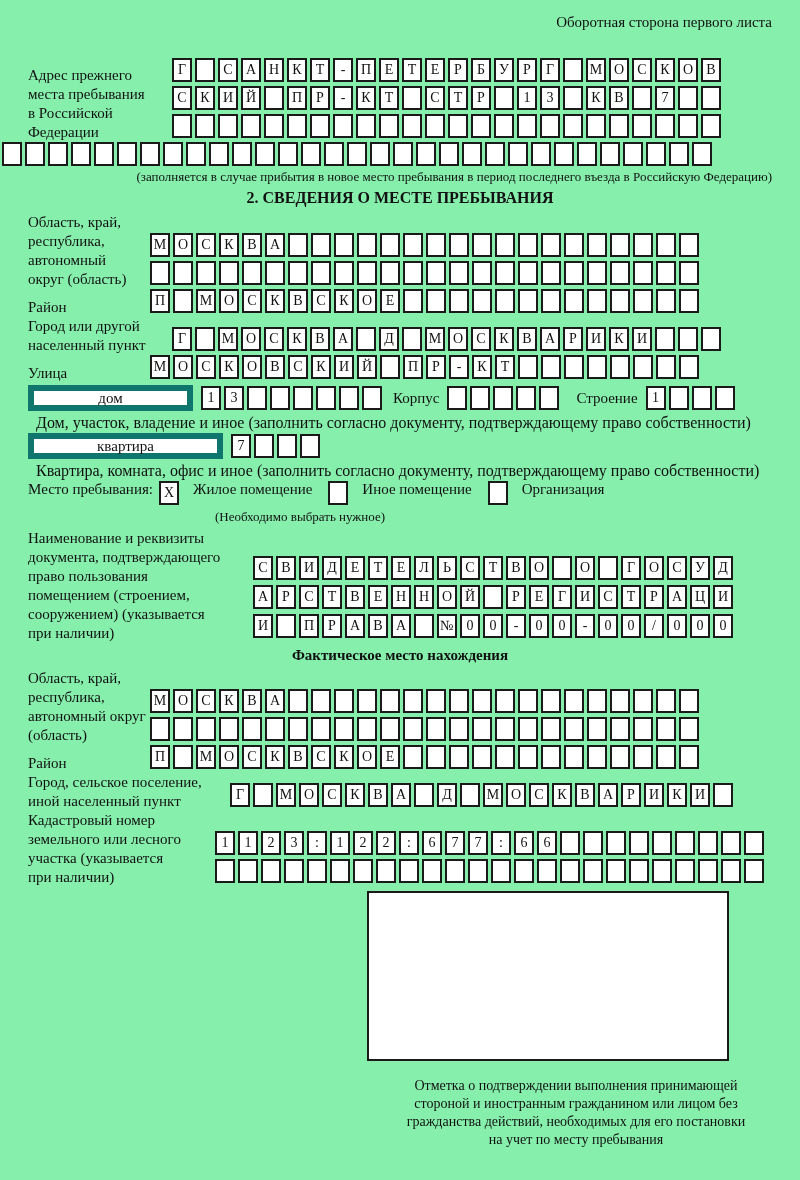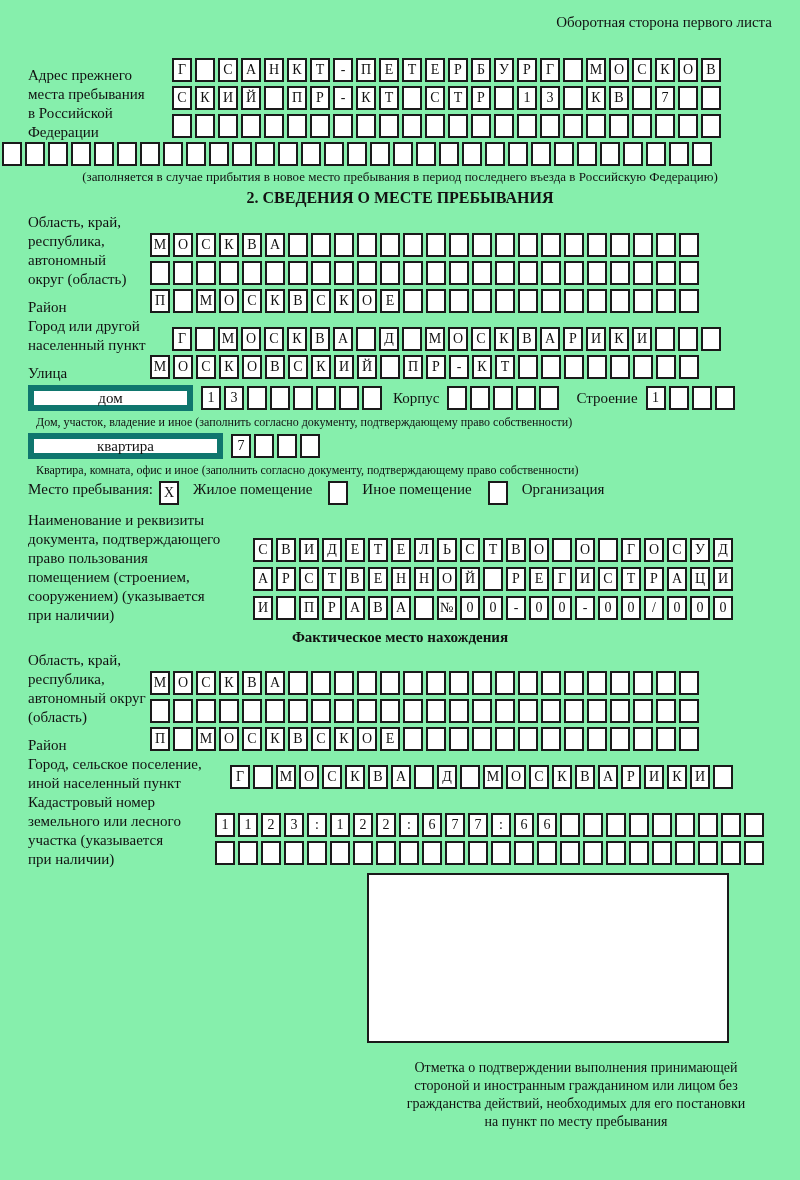--- a/index.html
+++ b/index.html
@@ -18,22 +18,22 @@
   .rows{flex:none;}
   .cellrow{display:flex;flex-wrap:nowrap;margin-bottom:4px;}
   .cell{
     flex:none;width:20px;height:24px;box-sizing:border-box;
     border:2px solid #1a1a1a;margin-right:3px;background:#fff;
     display:flex;align-items:center;justify-content:center;
     font-size:14px;line-height:1;
   }
   .fullrow{margin-left:-26px;margin-bottom:2px;}
   .caption{font-size:13px;line-height:17px;}
-  .caption.center{text-align:center;}
-  .caption.left{margin-left:8px;font-size:12px;margin-top:3px;}
+  .caption.center{text-align:right;}
+  .caption.left{margin-left:8px;font-size:16px;margin-top:3px;}
   .h2{font-weight:bold;text-align:center;font-size:16px;line-height:21px;margin:2px 0 4px 0;}
   .h3{font-weight:bold;text-align:center;font-size:15px;line-height:20px;margin:2px 0 2px 0;}
   .mt24{margin-top:24px;} .mt5{margin-top:5px;} .mt4{margin-top:4px;} .mt2{margin-top:2px;}
   .house-row{display:flex;align-items:center;margin-top:2px;}
   .house-row .cellrow,.stay-row .cellrow{margin-bottom:0;}
   .widebox{
     flex:none;height:26px;box-sizing:border-box;border:6px solid #0f766e;
     display:flex;align-items:center;justify-content:center;
     font-size:15px;margin-right:8px;background:#fff;
   }
@@ -387,20 +387,21 @@
 
   <div class="stay-row mt4">
     <span>Место пребывания:</span>
     <span class="cell cb first">X</span>
     <span class="opt">Жилое помещение</span>
     <span class="cell cb"></span>
     <span class="opt">Иное помещение</span>
     <span class="cell cb"></span>
     <span class="opt">Организация</span>
   </div>
+  <div class="note">(Необходимо выбрать нужное)</div>
 
   <div class="frow doc mt4">
     <div class="flabel w225">
         <div class="ln">Наименование и реквизиты</div>
         <div class="ln">документа, подтверждающего</div>
         <div class="ln">право пользования</div>
         <div class="ln">помещением (строением,</div>
         <div class="ln">сооружением) (указывается</div>
         <div class="ln">при наличии)</div>
       </div>
@@ -664,16 +665,16 @@
           <div class="cell"></div>
         </div>
     </div>
   </div>
 
   <div class="stamp-box"></div>
   <div class="stamp-caption">
       <div class="ln">Отметка о подтверждении выполнения принимающей</div>
       <div class="ln">стороной и иностранным гражданином или лицом без</div>
       <div class="ln">гражданства действий, необходимых для его постановки</div>
-      <div class="ln">на пункт по месту пребывания</div>
+      <div class="ln">на учет по месту пребывания</div>
     </div>
 
 </div>
 
 </body></html>

